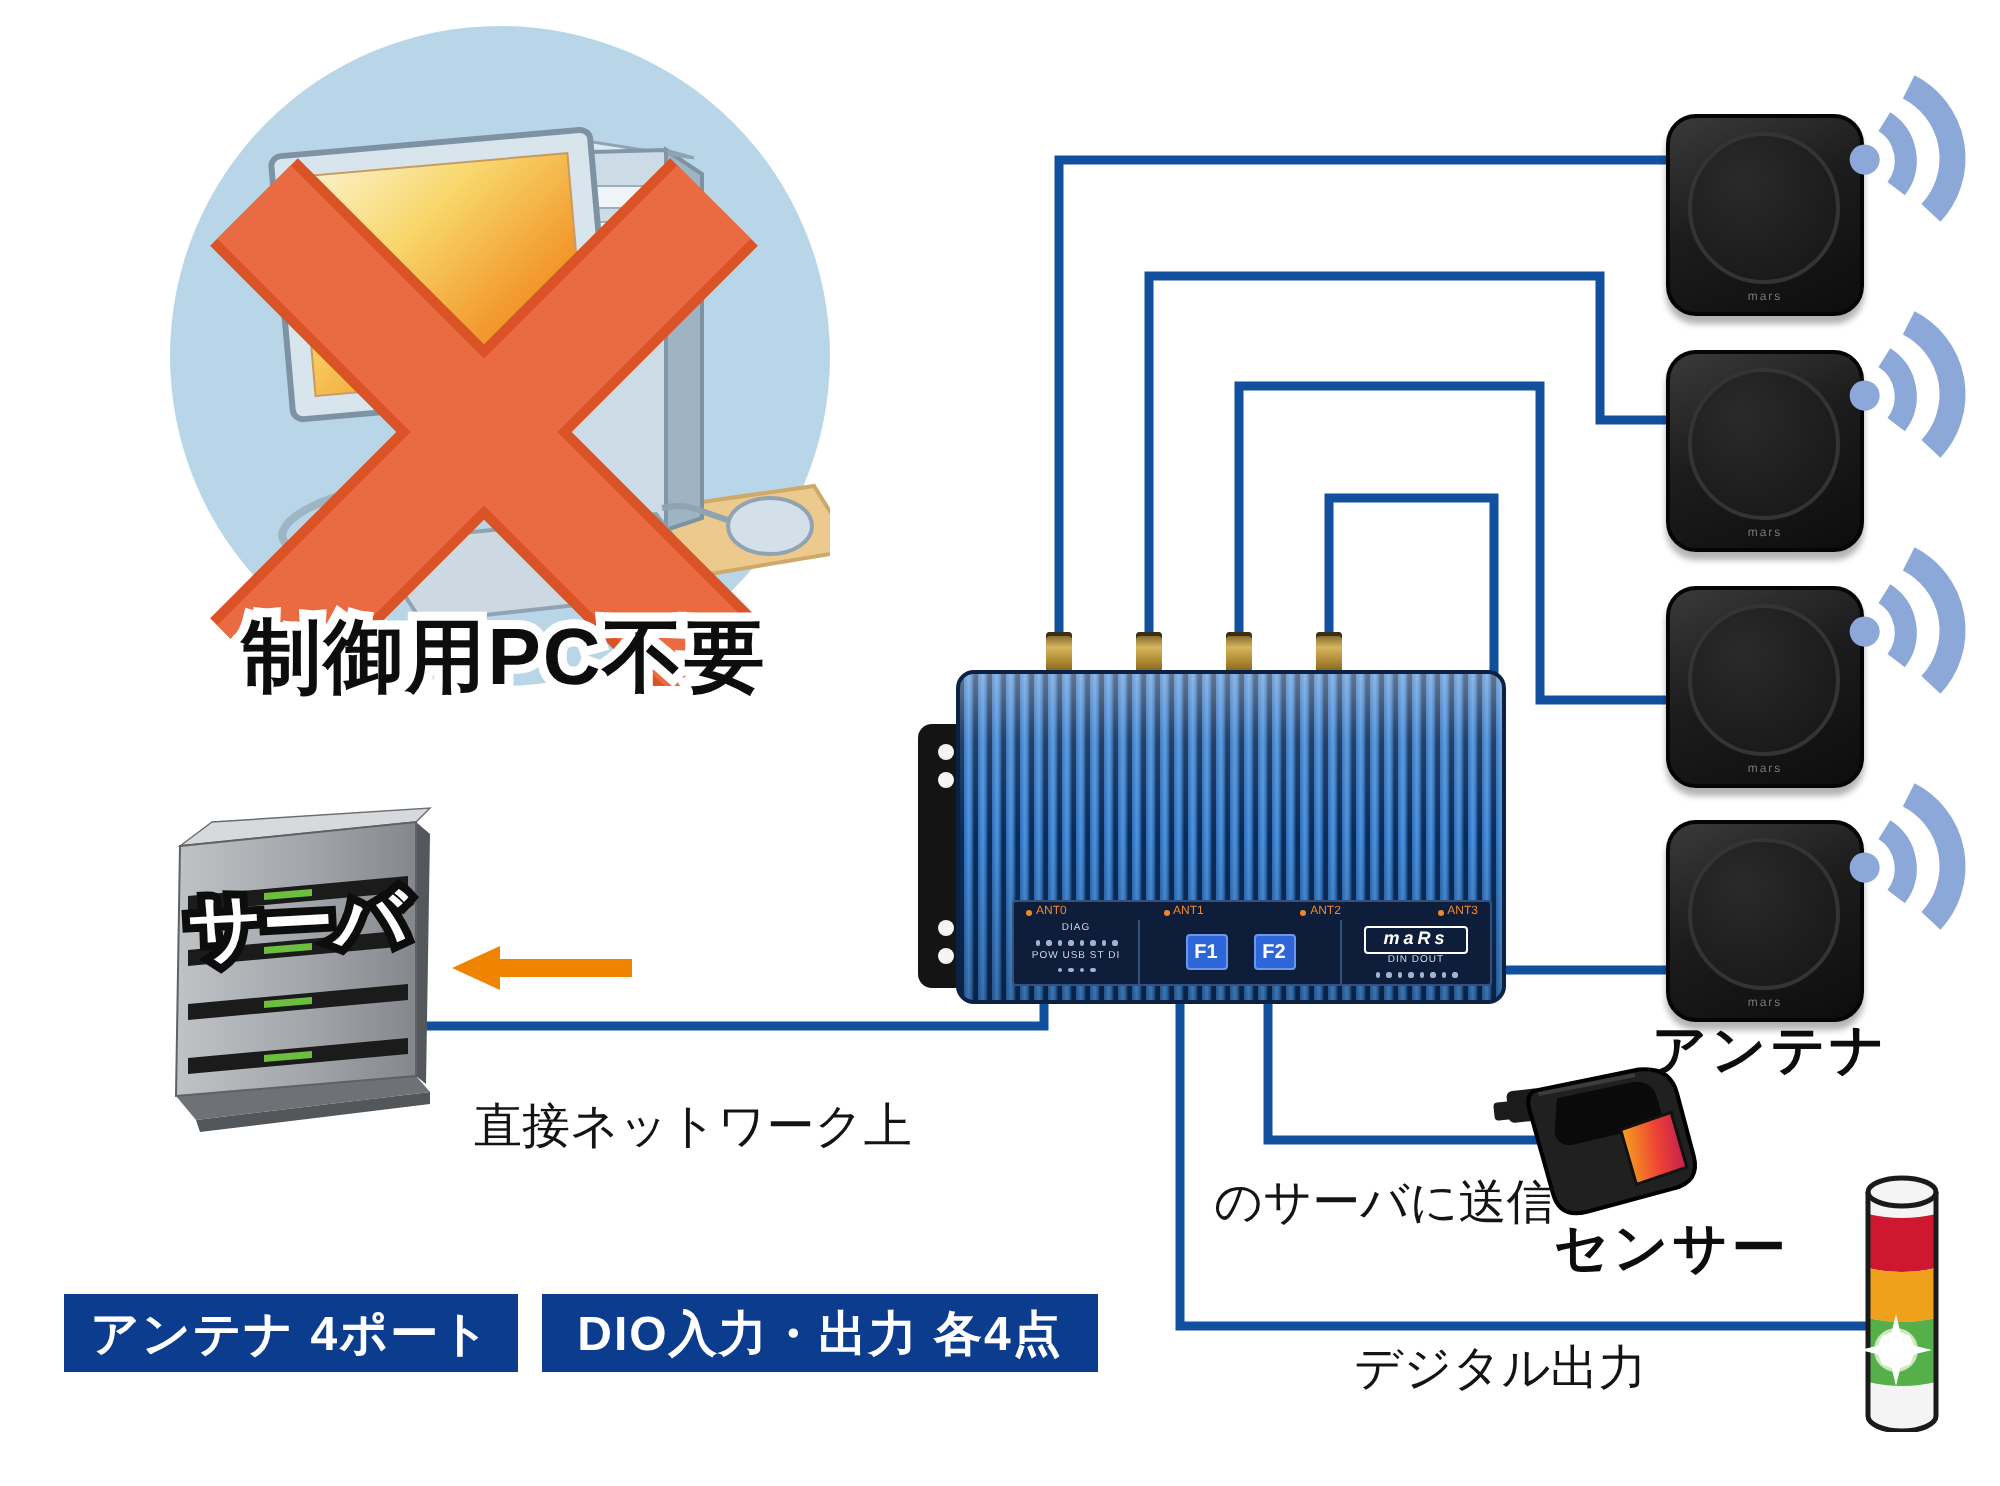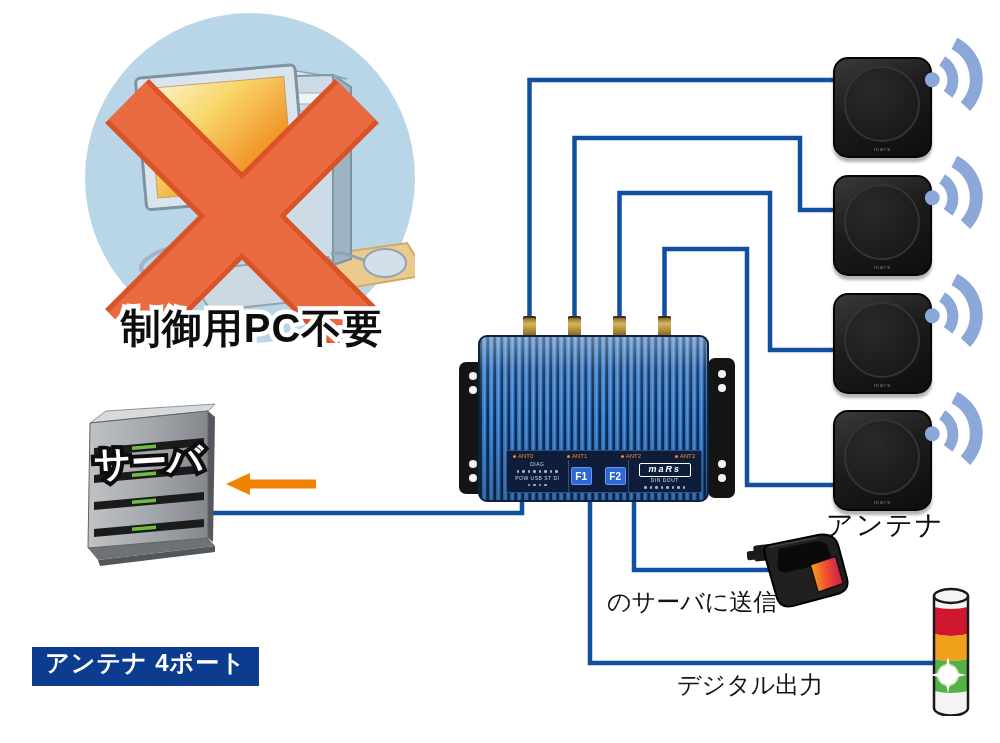--- a/index.html
+++ b/index.html
@@ -21,39 +21,39 @@
   #server-label{left:82px;top:438px;width:134px;font-size:36px;transform:rotate(-3deg);}
   #server-label .bg{-webkit-text-stroke:8px #0d0d0d;color:#0d0d0d;}
   #server-label .fg{color:#fff;}
 
   
   #epc{left:233px;top:427px;width:79px;height:40px;background:#3cb14b;z-index:2;
        display:flex;align-items:center;justify-content:center;color:#fff;font-weight:bold;font-size:27px;letter-spacing:1px;}
 
   
   .jp-note{position:absolute;z-index:3;font-size:24px;line-height:35px;color:#141414;white-space:nowrap;}
-  .jp-bold{position:absolute;z-index:3;font-size:27px;font-weight:normal;color:#0d0d0d;letter-spacing:2px;white-space:nowrap;}
+  .jp-bold{position:absolute;z-index:3;font-size:27px;font-weight:bold;color:#0d0d0d;letter-spacing:2px;white-space:nowrap;}
 
   
   .badge{position:absolute;top:647px;height:39px;background:#0c3c8e;z-index:2;
-         display:flex;align-items:flex-start;justify-content:center;color:#fff;font-weight:bold;font-size:24px;letter-spacing:1px;white-space:nowrap;}
+         display:flex;align-items:center;justify-content:center;color:#fff;font-weight:bold;font-size:24px;letter-spacing:1px;white-space:nowrap;}
   #badge1{left:32px;width:227px;}
   #badge2{left:271px;width:278px;}
 
   
   #reader{position:absolute;left:455px;top:312px;width:285px;height:192px;z-index:2;}
   .connector{position:absolute;top:4px;width:13px;height:22px;border-radius:2px;
              background:linear-gradient(180deg,#6b5420,#d7b45e 35%,#a8842f 70%,#6b5420);box-shadow:inset 0 2px 0 #3d2f10;}
   .bracket{position:absolute;width:27px;background:#141414;border-radius:7px;}
   .bracket .hole{position:absolute;left:10px;width:8px;height:8px;border-radius:50%;background:#f4f4f4;}
   #reader-body{position:absolute;left:23px;top:23px;width:227px;height:163px;border-radius:9px;
      border:2px solid #0c2242;
      background:
        linear-gradient(180deg,rgba(255,255,255,.35) 0%,rgba(255,255,255,.10) 20%,rgba(0,0,0,0) 50%,rgba(0,0,0,.22) 100%),
-       repeating-linear-gradient(90deg,#0d2c55 0px,#0d2c55 2px,#2a6cba 2px,#5093db 4.5px,#2a6cba 6px,#0d2c55 7px);}
+       repeating-linear-gradient(90deg,#0d2c55 0px,#0d2c55 2px,#2a6cba 2px,#5093db 4.5px,#2a6cba 6px,#0d2c55 7px); padding-left: 44px;}
   #panel{position:absolute;left:26px;right:5px;bottom:7px;height:41px;background:#0e1d3a;border:1px solid #32517f;border-radius:2px;
          display:flex;flex-direction:column;overflow:hidden;}
   #ports-row{display:flex;justify-content:space-between;padding:2px 6px 0;font-size:6px;color:#f0872a;line-height:7px;}
   #ports-row .p{display:flex;align-items:center;gap:2px;}
   .pd{width:3px;height:3px;border-radius:50%;background:#f0872a;display:inline-block;}
   #panel-main{flex:1;display:flex;align-items:stretch;color:#cfd8e8;}
   .psec{padding:1px 2px;}
   #psec-left{width:58px;border-right:1px solid #32517f;text-align:center;}
   #psec-mid{flex:1;display:flex;align-items:center;justify-content:center;gap:13px;}
   #psec-right{width:70px;border-left:1px solid #32517f;text-align:center;}
@@ -161,20 +161,21 @@
     <span class="bg">サーバ</span>
     <span class="fg">サーバ</span>
   </div>
 
   <svg class="abs z2" style="left:226px;top:472px" width="92" height="24" viewBox="0 0 92 24">
     <rect x="22" y="7.5" width="68" height="9" fill="#f08300"></rect>
     <polygon points="0,12 24,1 24,23" fill="#f08300"></polygon>
   </svg>
 
   <div class="jp-note" style="left:237px;top:546px">
+    <div>直接ネットワーク上</div>
   </div>
 
   <div id="reader">
     <div class="connector" style="left:68px"></div>
     <div class="connector" style="left:113px"></div>
     <div class="connector" style="left:158px"></div>
     <div class="connector" style="left:203px"></div>
     <div class="bracket" style="left:4px;top:50px;height:132px">
       <div class="hole" style="top:10px"></div>
         <div class="hole" style="top:24px"></div>
@@ -311,20 +312,23 @@
     </defs>
     <g transform="rotate(-6 55 40)">
       <rect x="4" y="14" width="10" height="9" rx="2" fill="#1b1b1b"></rect>
       <rect x="11" y="9" width="17" height="16" rx="3" fill="#1b1b1b"></rect>
       <path d="M26,10 L78,5 Q94,5 96,19 L101,51 Q103,64 89,66 L45,73 Q31,75 29,62 L22,21 Q20,11 26,10 Z" fill="#202020" stroke="#000" stroke-width="2"></path>
       <path d="M36,15 L74,11 Q85,11 86,21 L88,33 L41,39 Q34,39 33,32 Z" fill="#0a0a0a"></path>
       <polygon points="66,34 92,28 97,56 71,62" fill="url(#lensg)" stroke="#111" stroke-width="1.5"></polygon>
       <path d="M27,12 L76,7.5" stroke="#3c3c3c" stroke-width="2" fill="none"></path>
     </g>
   </svg>
+  <div class="jp-bold" style="left:777px;top:606px">
+    <span>センサー</span>
+  </div>
   <div class="jp-note" style="left:607px;top:584px">
     <span>のサーバに送信</span>
   </div>
 
   <svg class="abs z2" style="left:928px;top:586px" width="46" height="130" viewBox="0 0 46 130">
     <path d="M6,10 V122 A17,7.5 0 0 0 40,122 V10 Z" fill="#f4f4f4"></path>
     <path d="M6,21 Q23,25 40,21 L40,48 Q23,52 6,48 Z" fill="#cf1830"></path>
     <path d="M6,48 Q23,52 40,48 L40,73 Q23,77 6,73 Z" fill="#f0a11c"></path>
     <path d="M6,73 Q23,77 40,73 L40,105 Q23,109 6,105 Z" fill="#56b04a"></path>
     <path d="M6,10 V122 A17,7.5 0 0 0 40,122 V10" fill="none" stroke="#1a1a1a" stroke-width="2.5"></path>
@@ -336,14 +340,17 @@
       <circle cx="20" cy="89" r="4.5" fill="#fff"></circle>
     </g>
   </svg>
   <div class="jp-note" style="left:677px;top:667px">
     <span>デジタル出力</span>
   </div>
 
   <div class="badge" id="badge1">
     <span>アンテナ 4ポート</span>
   </div>
+  <div class="badge" id="badge2">
+    <span>DIO入力・出力 各4点</span>
+  </div>
 
 </div>
 
 </body></html>

